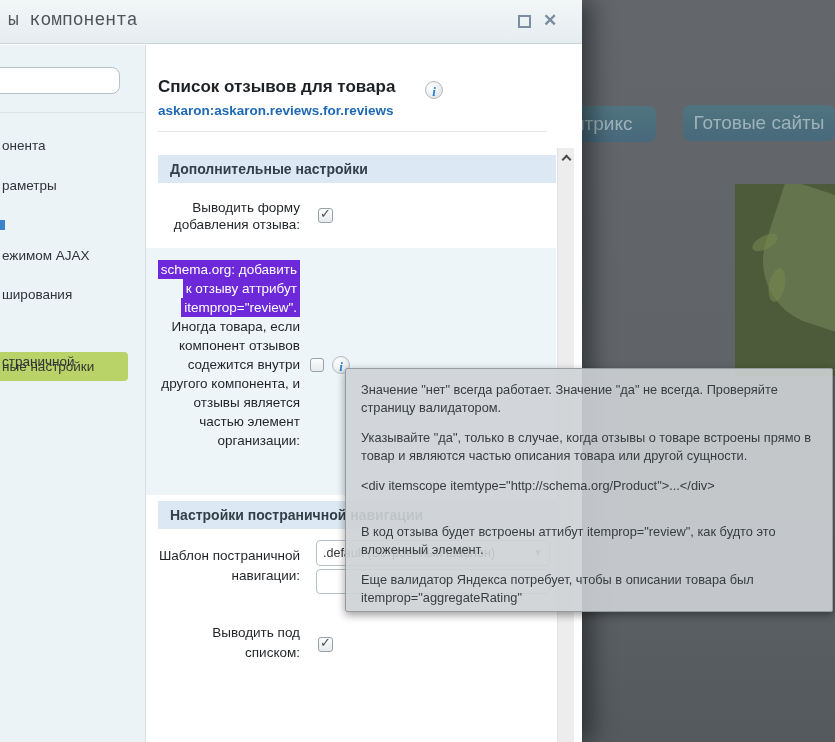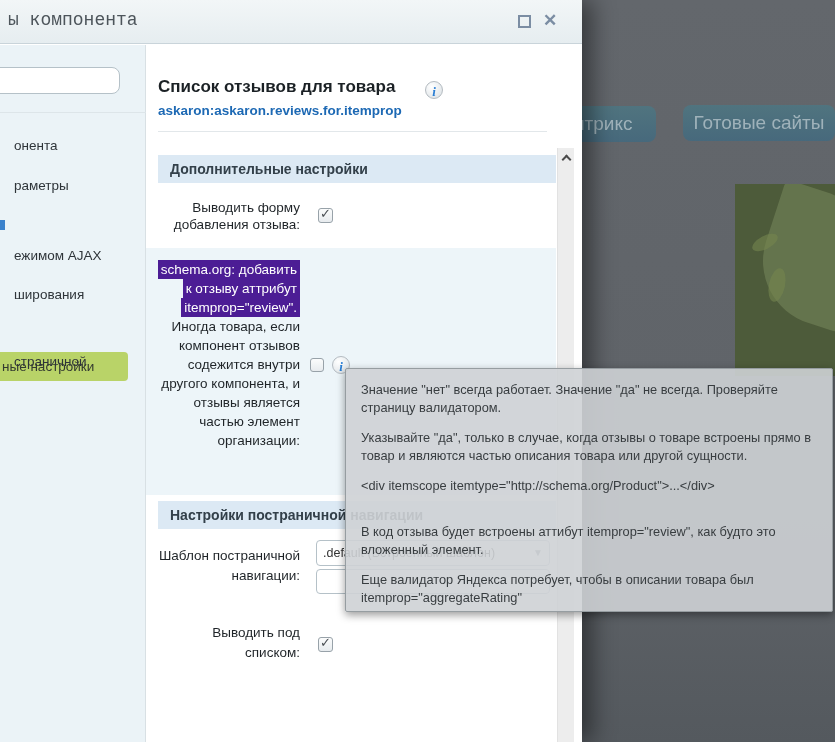--- a/index.html
+++ b/index.html
@@ -34,21 +34,21 @@
              border:2px solid #7b8da3; cursor:pointer; }
   .btn-close { position:absolute; left:543px; top:10px; font-size:17px; font-weight:bold;
                color:#7b8da3; cursor:pointer; }
 
   .sidebar { position:absolute; left:0; top:45px; width:146px; height:697px;
              background:#ebf3f7; border-right:1px solid #d8e0e4; }
   .search { position:absolute; left:-16px; top:22px; width:136px; height:27px;
             background:#fff; border:1px solid #b5c1c8; border-radius:8px; outline:none;
             padding:0 8px; font-size:13px; }
   .side-sep { position:absolute; left:0; top:67px; width:146px; height:1px; background:#dde5e9; }
-  .side-item { position:absolute; left:2px; font-size:13.5px; color:#2e3439; white-space:nowrap; cursor:pointer;margin-left:12px; }
+  .side-item { position:absolute; left:2px; font-size:13.5px; color:#2e3439; white-space:nowrap; cursor:pointer; }
   .side-link-frag { position:absolute; left:0; top:175px; width:5px; height:10px; background:#3b82cc; cursor:pointer; }
   .side-active { position:absolute; left:0; top:271px; width:128px; height:29px;
                  background:#b9d368; border-radius:0 4px 4px 0; cursor:pointer;margin-top:36px; }
   .side-active span { position:absolute; left:2px; top:7px; font-size:13.5px; color:#333a30; white-space:nowrap; }
 
   .content { position:absolute; left:146px; top:51px; width:436px; height:537px; background:#fff;margin-top:7px; }
   .page-title { position:absolute; left:12px; top:19px; font-size:17px; font-weight:bold; color:#1b2125; }
   .component-link { position:absolute; left:12px; top:45px; font-size:13.5px; font-weight:bold;
                     color:#1d69b4; cursor:pointer; }
   .hr1 { position:absolute; left:12px; top:73px; width:389px; height:1px; background:#e2e7ea; }
@@ -58,21 +58,21 @@
   .sec1 { top:97px; } .sec2 { top:443px; }
 
   .row2-bg { position:absolute; left:0; top:190px; width:410px; height:247px; background:#edf5f9; }
 
   .lbl { position:absolute; left:4px; width:150px; text-align:right; font-size:13.5px;
          color:#1f2428; line-height:19px; }
   .lbl-row1 { top:141px; line-height:17px;text-align:right; }
   .lbl-row2 { top:202px; }
   .lbl-row3 { top:488px; line-height:20px; }
   .lbl-row4 { top:565px; line-height:20px; }
-  .hl { display:inline-block; background:#4c1d95; color:#fff; padding:0 3px; }
+  .hl { display:inline-block; background:#6d28d9; color:#fff; padding:0 3px; }
 
   .checkbox { position:absolute; width:15px; height:15px; border:1px solid #98a2a9; border-radius:3px;
               background:linear-gradient(#fbfcfc,#e7ebee); cursor:pointer; }
   .checkbox .check { position:absolute; left:1px; top:-3px; font-size:13px; color:#4a4f54; }
   .cb1 { left:172px; top:150px; }
   .cb2 { left:164px; top:300px; width:14px; height:14px; }
   .cb3 { left:172px; top:579px; }
 
   .info-icon { position:absolute; width:18px; height:18px; border-radius:50%;
                background:radial-gradient(circle at 35% 30%, #ffffff 0%, #e2e7ea 75%, #d4dadd 100%);
@@ -135,21 +135,21 @@
       <div class="side-item" style="top:242px">ширования</div>
       <div class="side-active">
         <span>ные настройки</span>
       </div>
       <div class="side-item" style="top:309px">страничной</div>
     </div>
 
     <div class="content">
       <div class="page-title">Список отзывов для товара</div>
       <div class="info-icon info-title"><i>i</i></div>
-      <div class="component-link">askaron:askaron.reviews.for.itemprop</div>
+      <div class="component-link">askaron:askaron.reviews.for.reviews</div>
       <div class="hr1"></div>
 
       <div class="row2-bg"></div>
 
       <div class="sec-header sec1">
         <span>Дополнительные настройки</span>
       </div>
 
       <div class="lbl lbl-row1">
         <div>Выводить форму</div>

